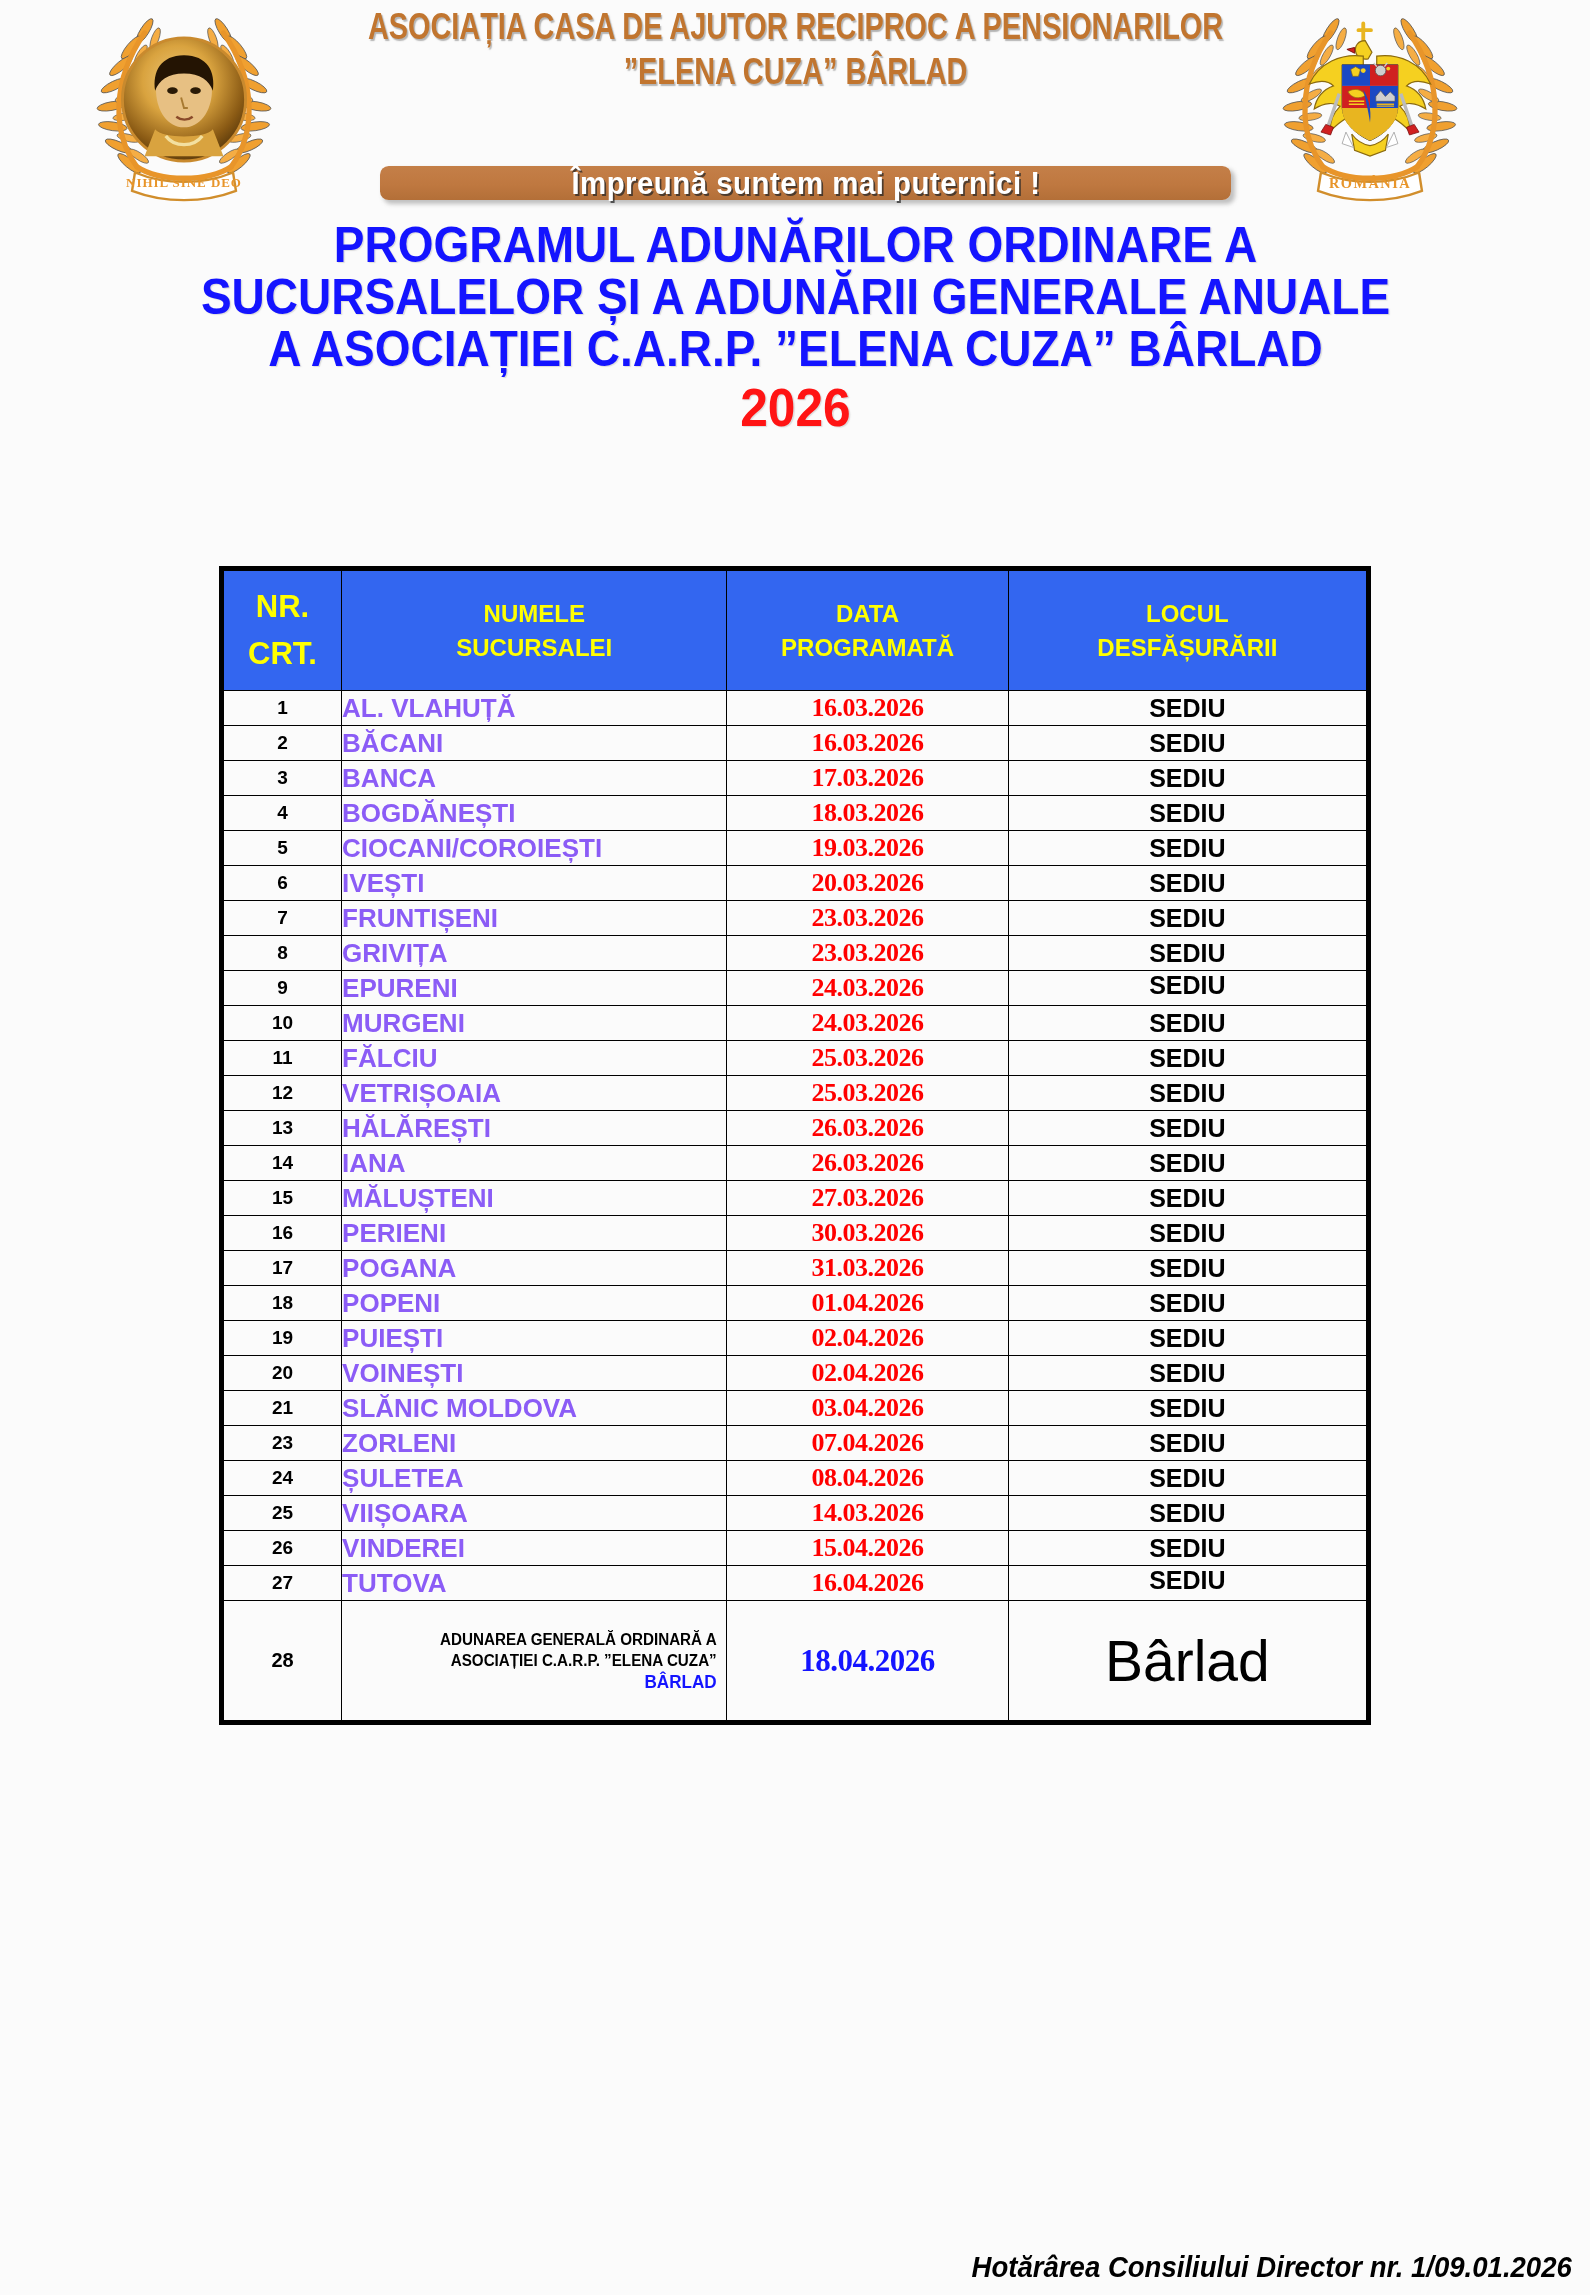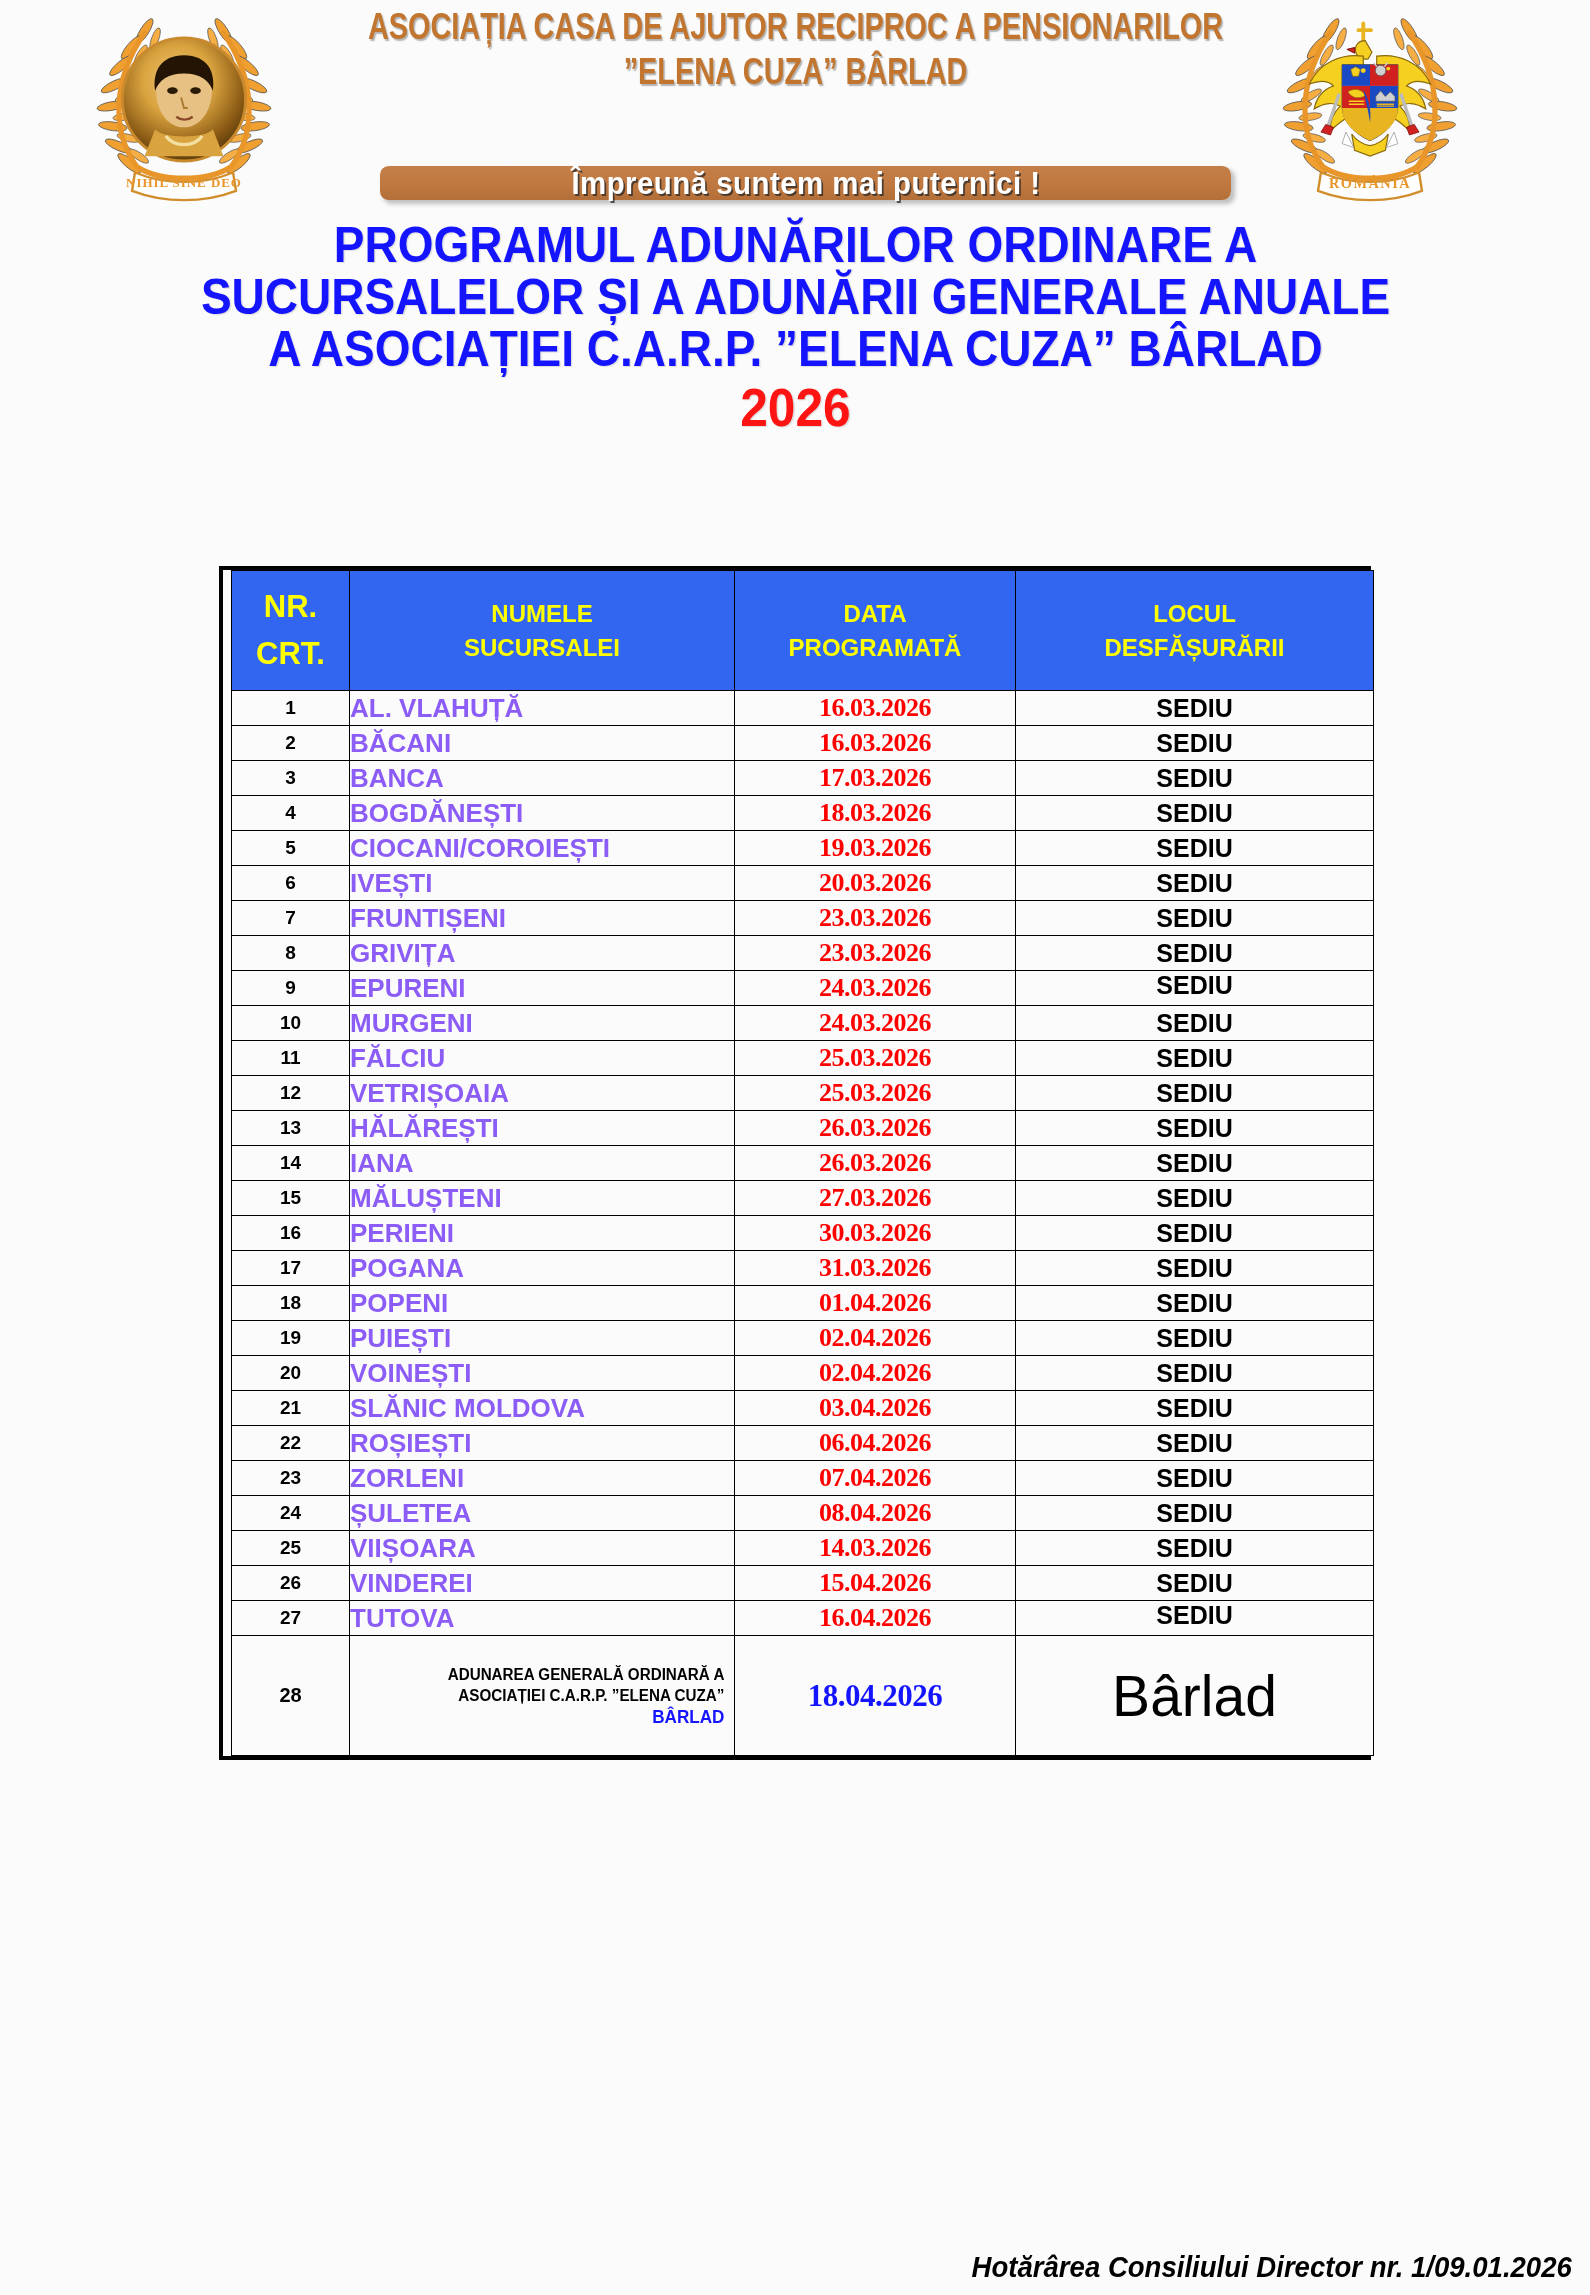--- a/index.html
+++ b/index.html
@@ -119,21 +119,20 @@
   }
 
   
   .table-wrap {
     position: absolute;
     left: 219px;
     top: 566px;
     width: 1152px;
     border: 4.8px solid #000000;
     background: #fbfbfb;
-    padding-left: 8px;
   }
   table.sched {
     width: 100%;
     border-collapse: collapse;
     table-layout: fixed;
     background: #fbfbfb;
   }
   table.sched col.c-nr   { width: 118px; }
   table.sched col.c-name { width: 385px; }
   table.sched col.c-date { width: 281px; }
@@ -721,26 +720,20 @@
             <td class="cell-date">02.04.2026</td>
             <td class="cell-loc">SEDIU</td>
           </tr>
           <tr>
             <td class="cell-nr">21</td>
             <td class="cell-name">SLĂNIC MOLDOVA</td>
             <td class="cell-date">03.04.2026</td>
             <td class="cell-loc">SEDIU</td>
           </tr>
           <tr>
-            <td class="cell-nr">22</td>
-            <td class="cell-name">ROȘIEȘTI</td>
-            <td class="cell-date">06.04.2026</td>
-            <td class="cell-loc">SEDIU</td>
-          </tr>
-          <tr>
             <td class="cell-nr">23</td>
             <td class="cell-name">ZORLENI</td>
             <td class="cell-date">07.04.2026</td>
             <td class="cell-loc">SEDIU</td>
           </tr>
           <tr>
             <td class="cell-nr">24</td>
             <td class="cell-name">ȘULETEA</td>
             <td class="cell-date">08.04.2026</td>
             <td class="cell-loc">SEDIU</td>

